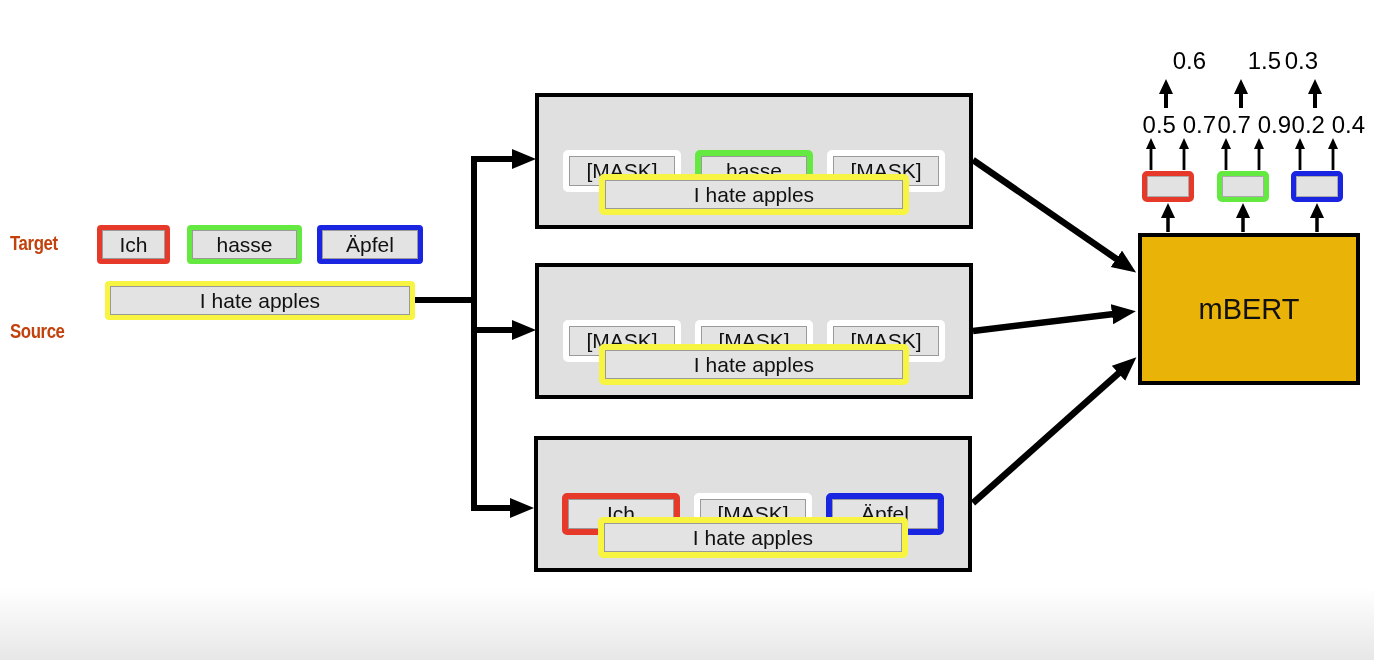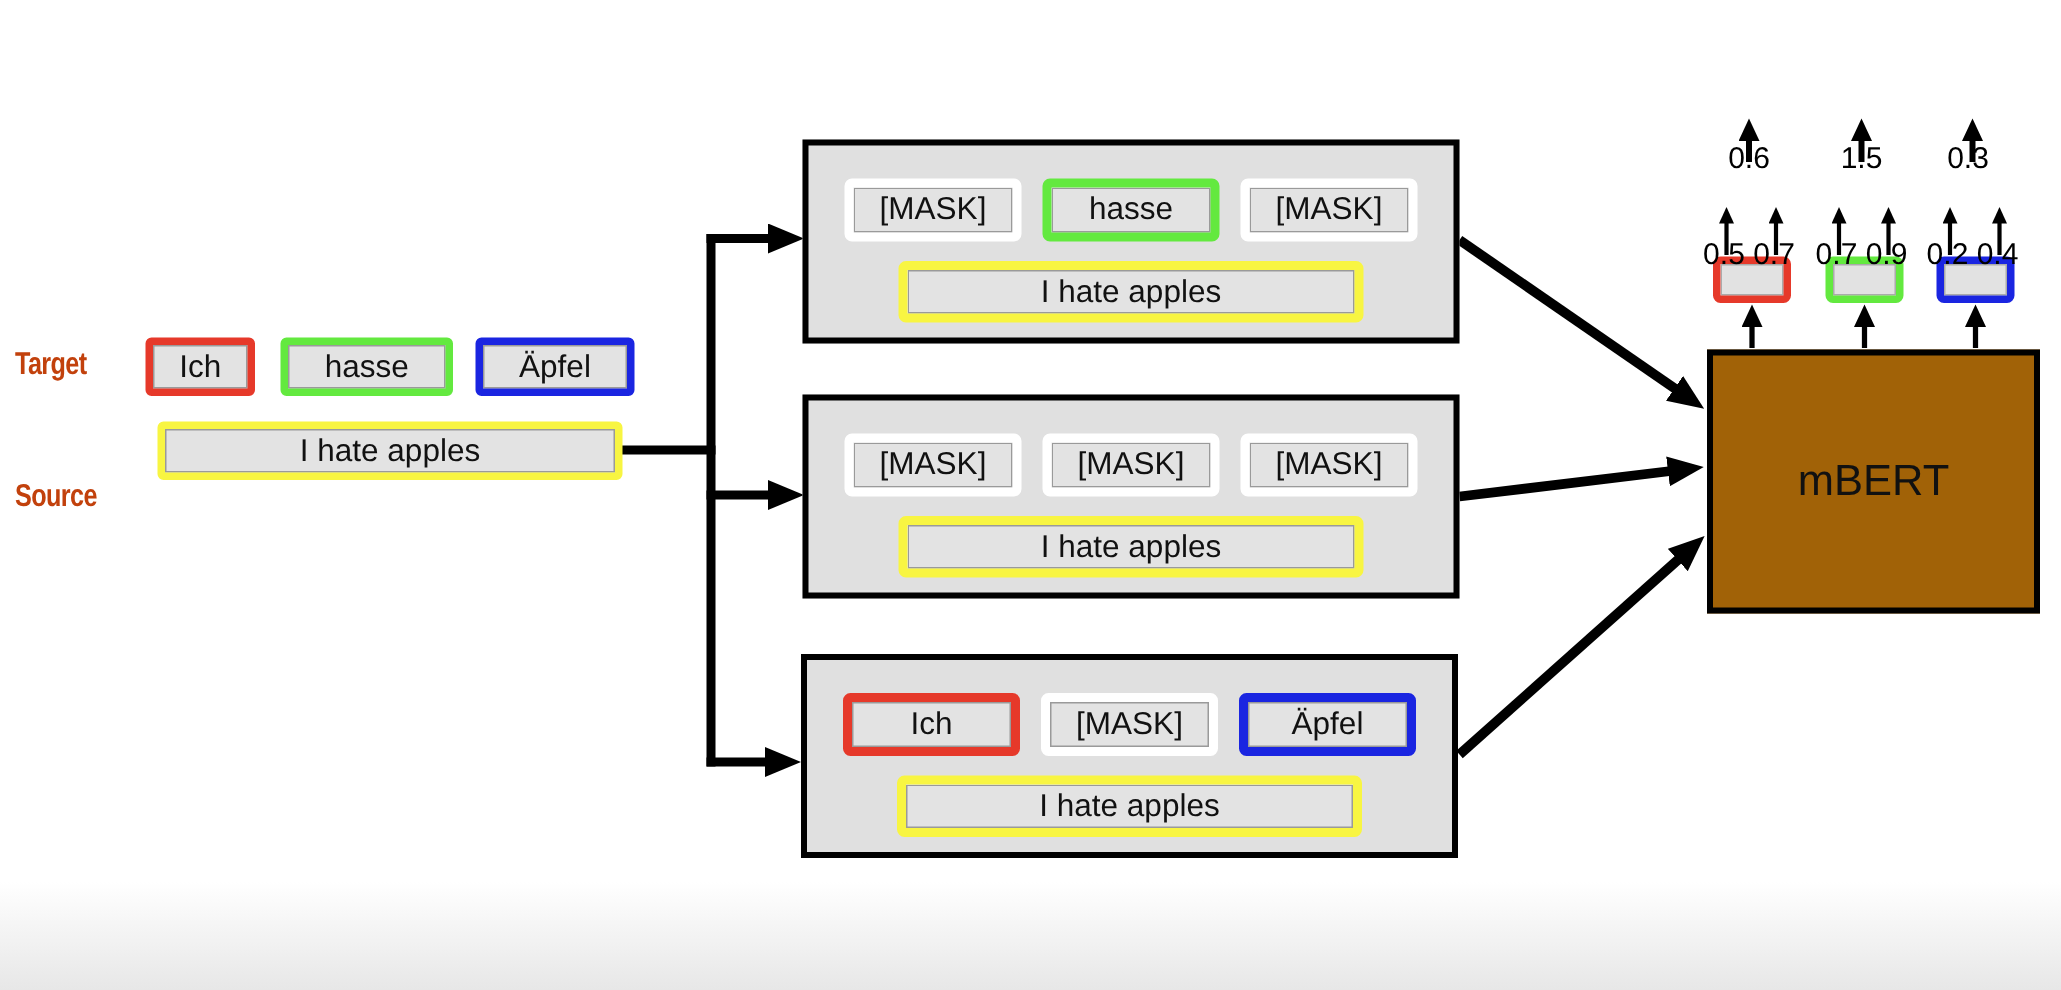--- a/index.html
+++ b/index.html
@@ -27,42 +27,42 @@
   .legend-label { position:absolute; font-weight:bold; font-size:21px; line-height:27px; color:#c2410c; }
   .legend-label > span { display:inline-block; transform:scaleX(0.8); transform-origin:0 50%; letter-spacing:-0.5px; }
   .legend-token { position:absolute; border-width:5px; border-radius:4px; height:39px; }
 
   
   .gbox {
     position:absolute; width:438px; height:136px;
     background:#e0e0e0; border:4px solid #000;
   }
   .trow { position:absolute; left:0; top:22px; width:430px; display:flex; justify-content:center; gap:14px; }
-  .trow .token { width:118px; height:42px; }
+  .trow .token { width:118px; height:42px;margin-top:31px; }
   .srow { position:absolute; left:0; top:77px; width:430px; display:flex; justify-content:center; }
   .srow .token { width:310px; height:41px; }
 
   
   .model {
-    position:absolute; left:1138px; top:233px; width:222px; height:176px;
-    background:#a16207; border:4px solid #000;
+    position:absolute; left:1138px; top:233px; width:222px; height:152px;
+    background:#eab308; border:4px solid #000;
     display:flex; align-items:center; justify-content:center;
     font-size:29px; color:#111;
   }
 
   
   .outbox {
     position:absolute; top:171px; width:52px; height:31px;
     background:#e2e2e2; border:5px solid #000; border-radius:5px;
     box-shadow: inset 0 0 0 1px #aaa;
   }
   .outbox[data-color="red"]   { border-color:#e6392a; }
   .outbox[data-color="green"] { border-color:#63e93f; }
   .outbox[data-color="blue"]  { border-color:#1a25e1; }
-  .num { position:absolute; font-size:20px; color:#000; text-align:center; white-space:nowrap;margin-top:48px; }
+  .num { position:absolute; font-size:24px; color:#000; text-align:right; white-space:nowrap; }
   .num.single { width:80px; top:47px; }
   .num.pair   { width:100px; top:111px; }
 
   
   .bottom-fade {
     position:absolute; left:0; bottom:0; width:1374px; height:72px;
     background:linear-gradient(180deg, rgba(255,255,255,0) 0%, #e7e7e7 100%);
     pointer-events:none;
   }
 </style>
@@ -170,16 +170,16 @@
   <div class="outbox" style="left:1142px;" data-color="red"></div>
   <div class="outbox" style="left:1217px;" data-color="green"></div>
   <div class="outbox" style="left:1291px;" data-color="blue"></div>
 
   <div class="num pair" style="left:1116px;">0.5 0.7</div>
   <div class="num pair" style="left:1191px;">0.7 0.9</div>
   <div class="num pair" style="left:1265px;">0.2 0.4</div>
 
   <div class="num single" style="left:1126px;">0.6</div>
   <div class="num single" style="left:1201px;">1.5</div>
-  <div class="num single" style="left:1272px;">0.3</div>
+  <div class="num single" style="left:1238px;">0.3</div>
 
   <div class="bottom-fade"></div>
 </div>
 
 </body></html>

